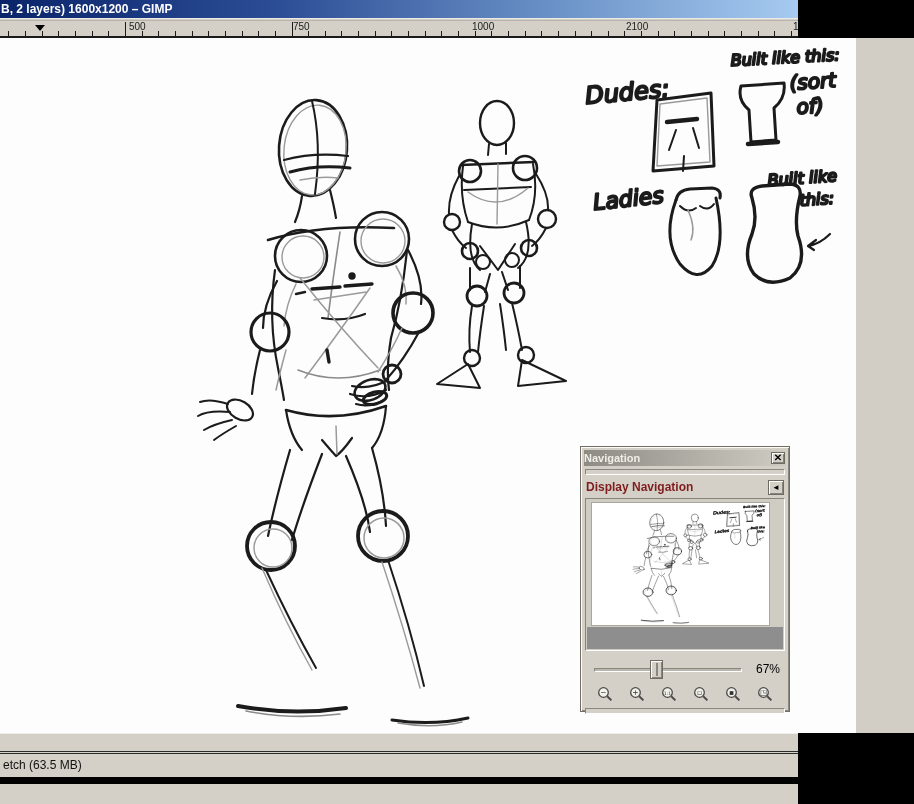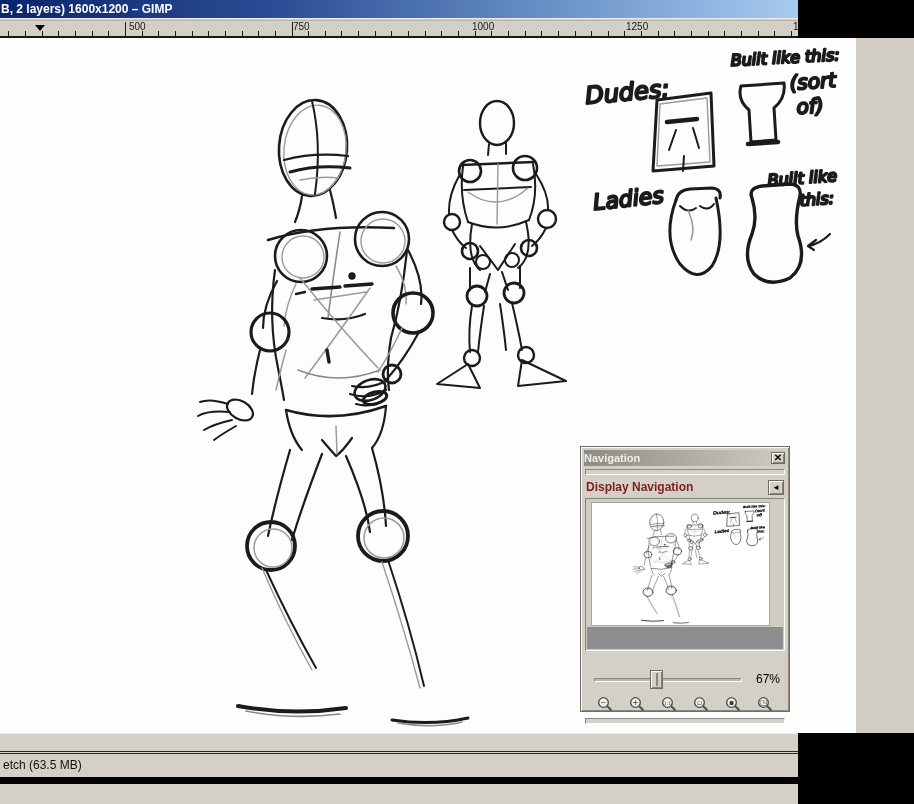--- a/index.html
+++ b/index.html
@@ -52,21 +52,21 @@
     border-bottom-color:#fff; border-right-color:#fff; background:#d4d0c8; }
   .nav-section { display:flex; align-items:center; height:20px; padding:0 2px; }
   .nav-section .label { font-weight:bold; font-size:12px; color:#7f1d1d; }
   .nav-section .spacer { flex:1; }
   .tabmenu-btn { width:16px; height:15px; font-size:8px; }
   .preview-box { height:153px; margin:1px 1px; border:1px solid #87857b;
     border-bottom-color:#fff; border-right-color:#fff; background:#cfccc4; position:relative; }
   .thumb { position:absolute; left:6px; top:4px; width:177px; height:122px; background:#fff;
     outline:1px solid #aaa79e; }
   .thumb-band { position:absolute; left:1px; right:1px; top:128px; height:22px; background:#8e8e8e; }
-  .slider-row { position:relative; height:22px; margin-top:18px;text-align:center; }
+  .slider-row { position:relative; height:22px; margin-top:8px;text-align:center; }
   .slider-trough { position:absolute; left:10px; top:9px; width:148px; height:4px;
     background:#b9b6ae; border:1px solid #8a887e; border-bottom-color:#fff; border-right-color:#fff; }
   .slider-handle { position:absolute; left:66px; top:1px; width:13px; height:19px; background:#d4d0c8;
     border:1px solid #6e6c62; box-shadow:inset 1px 1px 0 #fff, inset -1px -1px 0 #87857b; }
   .slider-handle::after { content:""; position:absolute; left:5px; top:2px; bottom:2px; width:2px; background:#8a887e; }
   .zoom-pct { position:absolute; right:6px; top:3px; font-size:12px; color:#000; }
   .zoom-row { display:flex; justify-content:space-between; padding:2px 8px 0 8px; }
   .zoom-btn { width:26px; height:22px; background:transparent; border:none;
     display:flex; align-items:center; justify-content:center; }
   .nav-bottom-strip { height:6px; margin:3px 1px 0 1px; border:1px solid #8a887e;
@@ -139,21 +139,21 @@
       <div class="tick minor" style="left: 808px;"></div>
       <div class="tick minor" style="left: 824px;"></div>
       <div class="tick minor" style="left: 841px;"></div>
       <div class="tick minor" style="left: 858px;"></div>
       <div class="tick minor" style="left: 874px;"></div>
       <div class="tick minor" style="left: 891px;"></div>
       <div class="tick minor" style="left: 908px;"></div>
       <div class="ruler-num" style="left: 129px;">500</div>
       <div class="ruler-num" style="left: 293px;">750</div>
       <div class="ruler-num" style="left: 460px; margin-left: 12px;">1000</div>
-      <div class="ruler-num" style="left: 626px;">1250</div>
+      <div class="ruler-num" style="left: 626px;">2100</div>
       <div class="ruler-num" style="left: 793px;">1900</div>
     </div>
 
   <div class="canvas-area">
     <div class="image-surface">
       
       <svg width="856" height="695" viewBox="0 0 856 695">
         <defs>
           <symbol id="sketch-sym" viewBox="0 0 856 695">
             <g fill="none" stroke="#1b1b1b" stroke-width="2.2" stroke-linecap="round" stroke-linejoin="round">

